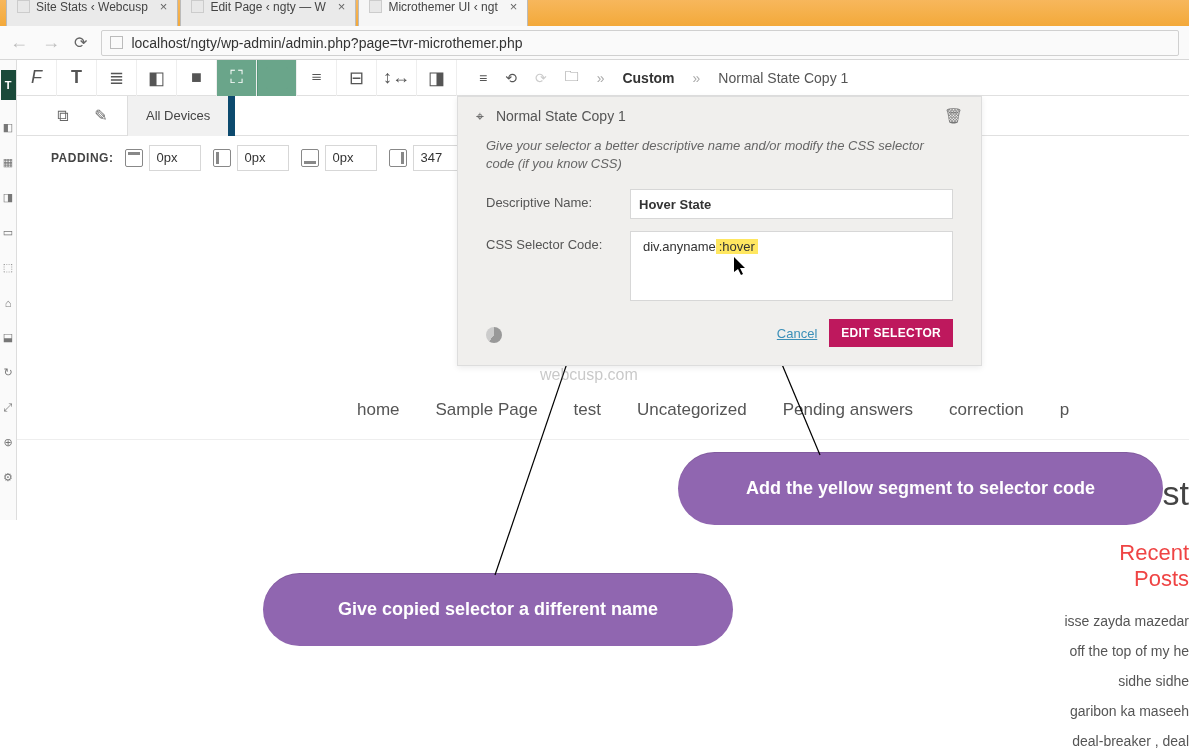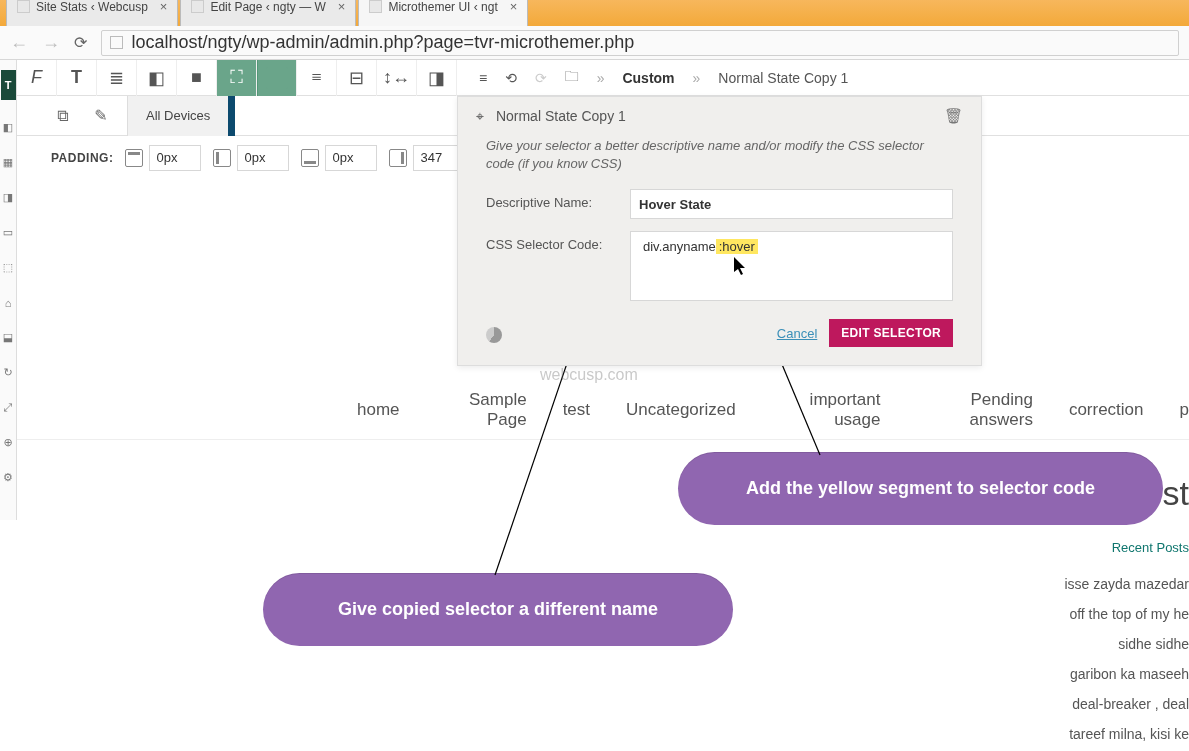--- a/index.html
+++ b/index.html
@@ -7,21 +7,21 @@
 
 
 .browser-tabs { height: 26px; background: linear-gradient(#f7b75c,#f3a93a); display: flex; align-items: flex-end; padding-left: 6px; }
 .btab { height: 40px; background: #f6f6f6; border: 1px solid #bbb; border-bottom: none; border-top-left-radius: 6px; border-top-right-radius: 6px; padding: 3px 10px; font-size: 12px; color: #444; display: flex; align-items: center; gap: 6px; margin-right: 2px; max-width: 190px; }
 .btab.inactive { background: #eaeaea; }
 .btab .favicon { width: 13px; height: 13px; background: #e8e8e8; border: 1px solid #ccc; display:inline-block;}
 .btab .x { margin-left: 6px; color: #666; font-size: 13px; }
 .addr-bar { height: 34px; background: #fafafa; border-bottom: 1px solid #d7d7d7; display: flex; align-items: center; padding: 0 10px; gap: 14px; }
 .nav-arrow { color: #bdbdbd; font-size: 18px; }
 .reload { color: #666; font-size: 16px; }
-.url-box { flex: 1; height: 26px; border: 1px solid #d0d0d0; border-radius: 2px; display: flex; align-items: center; padding: 0 8px; font-size: 18px; color: #333; }
+.url-box { flex: 1; height: 26px; border: 1px solid #d0d0d0; border-radius: 2px; display: flex; align-items: center; padding: 0 8px; font-size: 14px; color: #333; }
 .url-box .page-icon { width: 13px; height: 13px; border: 1px solid #bbb; margin-right: 8px; }
 
 
 .topbar { height: 36px; background: #fff; border-bottom: 1px solid #e0e0e0; display: flex; align-items: center; padding-left: 0; }
 .topbar .tcell { width: 40px; height: 36px; display: flex; align-items: center; justify-content: center; color: #555; border-right: 1px solid #eee; font-size: 18px; font-family: Georgia, serif; }
 .topbar .tcell .group { width: 22px; height: 22px; border: 2px solid #6aa58a; border-radius: 2px; position:relative;}
 .topbar .tcell.active { background: #6aa58a; }
 .topbar .tcell.active2 { background: #6aa58a; border-left: 1px solid #549778; }
 .breadcrumb-bar { flex: 1; display:flex; align-items:center; height:36px; padding-left: 22px; gap: 18px; color:#555; font-size:14px; }
 .breadcrumb-bar .bc-strong { font-weight: 600; color: #333; }
@@ -68,21 +68,21 @@
 .hover-hl { position:absolute; background:#ffe760; font-size:13px; padding:0 3px;}
 
 
 .wm { position:absolute; left: 540px; top: 366px; color: rgba(100,100,100,.35); font-size: 16px; z-index: 20;}
 
 
 .site { position:absolute; left: 17px; top: 176px; right:0; bottom:0; background:#fff;text-align:right; }
 .site-nav { display:flex; gap: 36px; padding: 18px 0 18px 340px; font-size: 17px; color:#555; border-bottom: 1px solid #eee; height: 60px; align-items:center; margin-top: 204px;}
 .site-h1 { font-size: 34px; color:#444; padding: 34px 0 0 140px;}
 .recent { position:absolute; right:0; top: 364px; width: 125px; font-size: 14px; color:#444;}
-.recent h3 { font-size: 13px; font-weight: 400; color:#0f766e; margin-bottom: 14px;}
+.recent h3 { font-size: 22px; font-weight: 400; color:#ef4444; margin-bottom: 14px;}
 .recent .rp { padding: 7px 0; border: none; color:#555; white-space: nowrap; overflow:hidden;}
 
 
 .callout { position:absolute; background:#9066b0; color:#fff; font-weight:600; border-radius: 50px; padding: 26px 42px; font-size: 18px; text-align:center; box-shadow: 0 1px 0 rgba(0,0,0,.1) inset; z-index:5;}
 .arrow-line { position:absolute; z-index:5; }
 
 
 .cursor { position:absolute; left: 734px; top: 257px; z-index: 30; font-size: 18px; color:#000;}
 </style>
 </head>
@@ -186,21 +186,20 @@
       <input value="347" style="">
     </div>
 </div>
 
 <div class="site">
   <div class="site-nav">
     <span>home</span>
     <span>Sample Page</span>
     <span>test</span>
     <span>Uncategorized</span>
-    <span>important usage</span>
     <span>Pending answers</span>
     <span>correction</span>
     <span>p</span>
   </div>
   <div class="site-h1">test</div>
   <div class="recent">
     <h3>Recent Posts</h3>
     <div class="rp">isse zayda mazedar</div>
     <div class="rp">off the top of my he</div>
     <div class="rp">sidhe sidhe</div>

